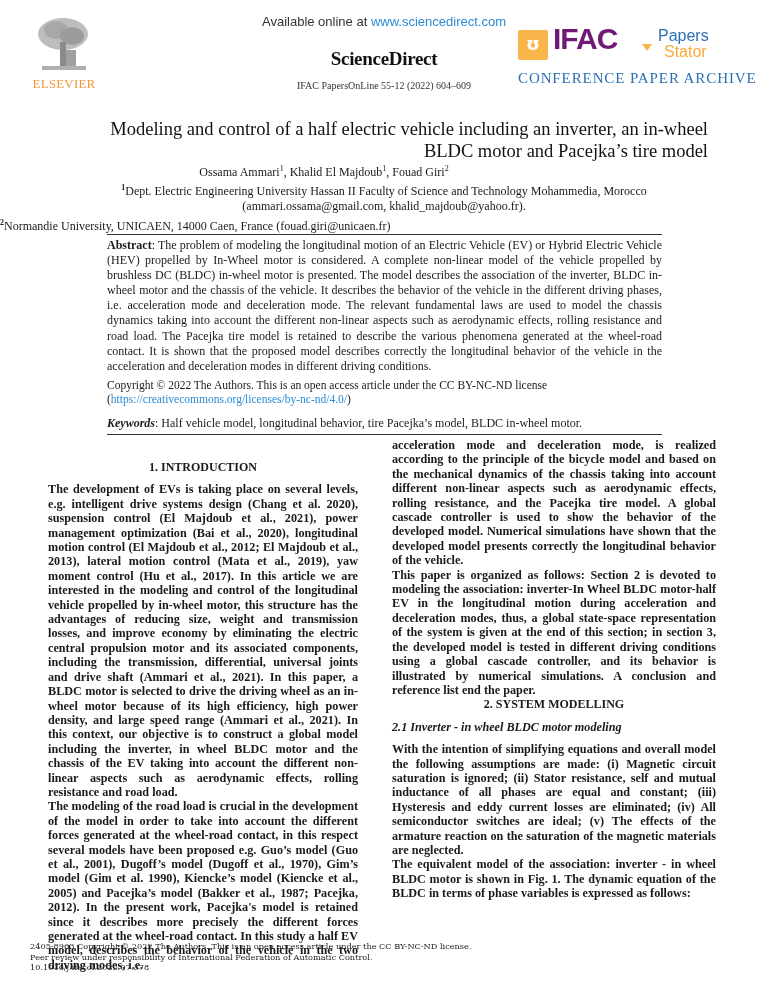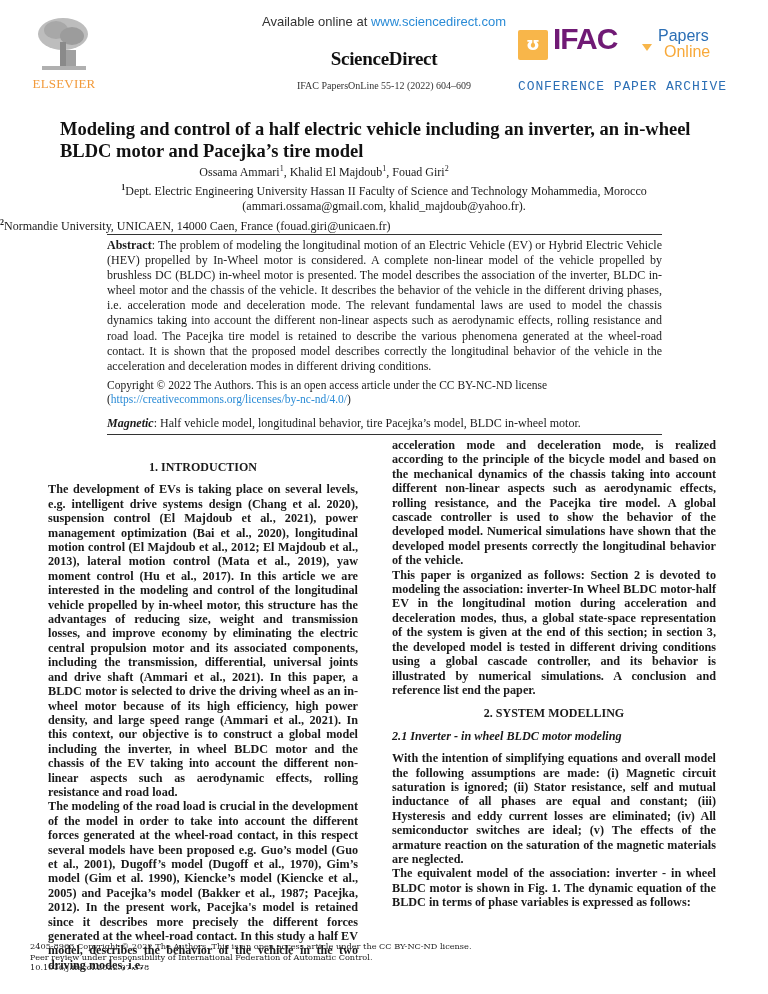--- a/index.html
+++ b/index.html
@@ -13,23 +13,23 @@
   .avail .link { color: #2a8bd6; }
   .sd { left: 0; width: 768px; top: 48px; text-align: center; font-family: Liberation Serif, serif; font-size: 19px; font-weight: bold; color: #111; letter-spacing: -0.3px; }
   .journal { left: 0; width: 768px; top: 80px; text-align: center; font-family: "Liberation Serif", serif; font-size: 10px; color: #333; }
   .ifac { left: 518px; top: 28px; width: 210px; height: 54px; }
   .ifac-box { left: 0; top: 2px; width: 30px; height: 30px; background: #f8b64a; border-radius: 2px; }
   .ifac-box span { position:absolute; left:0; top:3px; width:30px; text-align:center; color:#fff; font-family:"DejaVu Sans",sans-serif; font-weight:bold; font-size:18px; }
   .ifac-text { left: 35px; top: -6px; font-family: "Liberation Sans", sans-serif; font-weight: bold; font-size: 30px; color: #701a75; letter-spacing: -1px; }
   .ifac-arrow { left: 124px; top: 16px; width: 0; height: 0; border-left: 5px solid transparent; border-right: 5px solid transparent; border-top: 7px solid #f8b64a; }
   .papers { left: 140px; top: 0; font-family: "Liberation Sans", sans-serif; font-size: 16px; color: #2c6fb5; line-height: 16px; }
   .online { left: 146px; top: 16px; font-family: "Liberation Sans", sans-serif; font-size: 16px; color: #f8a93a; line-height: 16px; }
-  .archive { left: 0; top: 51px; width: 210px; font-family: Liberation Mono, monospace; font-size: 13px; color: #2c6fb5; letter-spacing: 0.9px; white-space: nowrap; }
+  .archive { left: 0; top: 42px; width: 210px; font-family: Liberation Serif, serif; font-size: 15px; color: #2c6fb5; letter-spacing: 0.9px; white-space: nowrap; }
   
-  .title { left: 60px; width: 648px; top: 118px; text-align: left; font-weight: bold; font-size: 18.5px; line-height: 22px; color: #111; }
+  .title { left: 60px; width: 648px; top: 118px; text-align: right; font-weight: normal; font-size: 18.5px; line-height: 22px; color: #111; }
   .authors { left: 0; width: 648px; top: 164px; text-align: center; font-size: 12px; }
   .affil1 { left: 60px; width: 648px; top: 180px; text-align: center; font-size: 12px; line-height: 15px; }
   .affil2 { left: 0; width: 768px; top: 218px; text-align: left; font-size: 12px; }
   sup { font-size: 8px; }
   .rule { left: 107px; width: 555px; height: 1px; background: #333; }
   .abstract { left: 107px; width: 555px; top: 238px; font-size: 12px; line-height: 15.1px; text-align: justify; }
   .copyright { left: 107px; width: 555px; top: 378px; font-size: 11.5px; line-height: 14px; }
   .copyright .link { color: #2a8bd6; }
   .keywords { left: 107px; width: 555px; top: 416px; font-size: 12px; }
   
@@ -62,21 +62,21 @@
 <div class="abs sd">ScienceDirect</div>
 <div class="abs journal">IFAC PapersOnLine 55-12 (2022) 604–609</div>
 
 <div class="abs ifac">
   <div class="abs ifac-box">
       <span>ʊ</span>
     </div>
   <div class="abs ifac-text">IFAC</div>
   <div class="abs ifac-arrow"></div>
   <div class="abs papers">Papers</div>
-  <div class="abs online">Online</div>
+  <div class="abs online">Stator</div>
   <div class="abs archive">CONFERENCE PAPER ARCHIVE</div>
 </div>
 
 <div class="abs title">Modeling and control of a half electric vehicle including an inverter, an in-wheel BLDC motor and Pacejka’s tire model</div>
 <div class="abs authors">
   <span>Ossama Ammari</span><sup>1</sup>,
   <span>Khalid El Majdoub</span><sup>1</sup>,
   <span>Fouad Giri</span><sup>2</sup>
 </div>
 <div class="abs affil1">
@@ -90,35 +90,35 @@
 
 <div class="abs abstract">
   <b>Abstract</b><span>: The problem of modeling the longitudinal motion of an Electric Vehicle (EV) or Hybrid Electric Vehicle (HEV) propelled by In-Wheel motor is considered. A complete non-linear model of the vehicle propelled by brushless DC (BLDC) in-wheel motor is presented. The model describes the association of the inverter, BLDC in-wheel motor and the chassis of the vehicle. It describes the behavior of the vehicle in the different driving phases, i.e. acceleration mode and deceleration mode. The relevant fundamental laws are used to model the chassis dynamics taking into account the different non-linear aspects such as aerodynamic effects, rolling resistance and road load. The Pacejka tire model is retained to describe the various phenomena generated at the wheel-road contact. It is shown that the proposed model describes correctly the longitudinal behavior of the vehicle in the acceleration and deceleration modes in different driving conditions.</span>
 </div>
 
 <div class="abs copyright">
   <span>Copyright © 2022 The Authors. This is an open access article under the CC BY-NC-ND license</span><br>(<span class="link">https://creativecommons.org/licenses/by-nc-nd/4.0/</span>)
 </div>
 
 <div class="abs keywords">
-  <b><i>Magnetic</i></b><span>: Half vehicle model, longitudinal behavior, tire Pacejka’s model, BLDC in-wheel motor.</span>
+  <b><i>Keywords</i></b><span>: Half vehicle model, longitudinal behavior, tire Pacejka’s model, BLDC in-wheel motor.</span>
 </div>
 
 <div class="abs rule" style="top:434px"></div>
 
 <div class="abs col col-left">
   <div class="sec-head">1. INTRODUCTION</div>
   <p>The development of EVs is taking place on several levels, e.g. intelligent drive systems design (Chang et al. 2020), suspension control (El Majdoub et al., 2021), power management optimization (Bai et al., 2020), longitudinal motion control (El Majdoub et al., 2012; El Majdoub et al., 2013), lateral motion control (Mata et al., 2019), yaw moment control (Hu et al., 2017). In this article we are interested in the modeling and control of the longitudinal vehicle propelled by in-wheel motor, this structure has the advantages of reducing size, weight and transmission losses, and improve economy by eliminating the electric central propulsion motor and its associated components, including the transmission, differential, universal joints and drive shaft (Ammari et al., 2021). In this paper, a BLDC motor is selected to drive the driving wheel as an in-wheel motor because of its high efficiency, high power density, and large speed range (Ammari et al., 2021). In this context, our objective is to construct a global model including the inverter, in wheel BLDC motor and the chassis of the EV taking into account the different non-linear aspects such as aerodynamic effects, rolling resistance and road load.</p>
   <p>The modeling of the road load is crucial in the development of the model in order to take into account the different forces generated at the wheel-road contact, in this respect several models have been proposed e.g. Guo’s model (Guo et al., 2001), Dugoff’s model (Dugoff et al., 1970), Gim’s model (Gim et al. 1990), Kiencke’s model (Kiencke et al., 2005) and Pacejka’s model (Bakker et al., 1987; Pacejka, 2012). In the present work, Pacejka's model is retained since it describes more precisely the different forces generated at the wheel-road contact. In this study a half EV model, describes the behavior of the vehicle in the two driving modes, i.e.</p>
 </div>
 
 <div class="abs col col-right">
   <p>acceleration mode and deceleration mode, is realized according to the principle of the bicycle model and based on the mechanical dynamics of the chassis taking into account different non-linear aspects such as aerodynamic effects, rolling resistance, and the Pacejka tire model. A global cascade controller is used to show the behavior of the developed model. Numerical simulations have shown that the developed model presents correctly the longitudinal behavior of the vehicle.</p>
   <p>This paper is organized as follows: Section 2 is devoted to modeling the association: inverter-In Wheel BLDC motor-half EV in the longitudinal motion during acceleration and deceleration modes, thus, a global state-space representation of the system is given at the end of this section; in section 3, the developed model is tested in different driving conditions using a global cascade controller, and its behavior is illustrated by numerical simulations. A conclusion and reference list end the paper.</p>
-  <div class="sec-head" style="margin-top:9px">2. SYSTEM MODELLING</div>
+  <div class="sec-head" style="">2. SYSTEM MODELLING</div>
   <div class="subsec">2.1  Inverter - in wheel BLDC motor modeling</div>
   <p>With the intention of simplifying equations and overall model the following assumptions are made: (i) Magnetic circuit saturation is ignored; (ii) Stator resistance, self and mutual inductance of all phases are equal and constant; (iii) Hysteresis and eddy current losses are eliminated; (iv) All semiconductor switches are ideal; (v) The effects of the armature reaction on the saturation of the magnetic materials are neglected.</p>
   <p>The equivalent model of the association: inverter - in wheel BLDC motor is shown in Fig. 1. The dynamic equation of the BLDC in terms of phase variables is expressed as follows:</p>
 </div>
 
 <div class="abs footer">
   <div>2405-8963 Copyright © 2022 The Authors. This is an open access article under the CC BY-NC-ND license.</div>
   <div>Peer review under responsibility of International Federation of Automatic Control.</div>
   <div>10.1016/j.ifacol.2022.07.378</div>
 </div>

